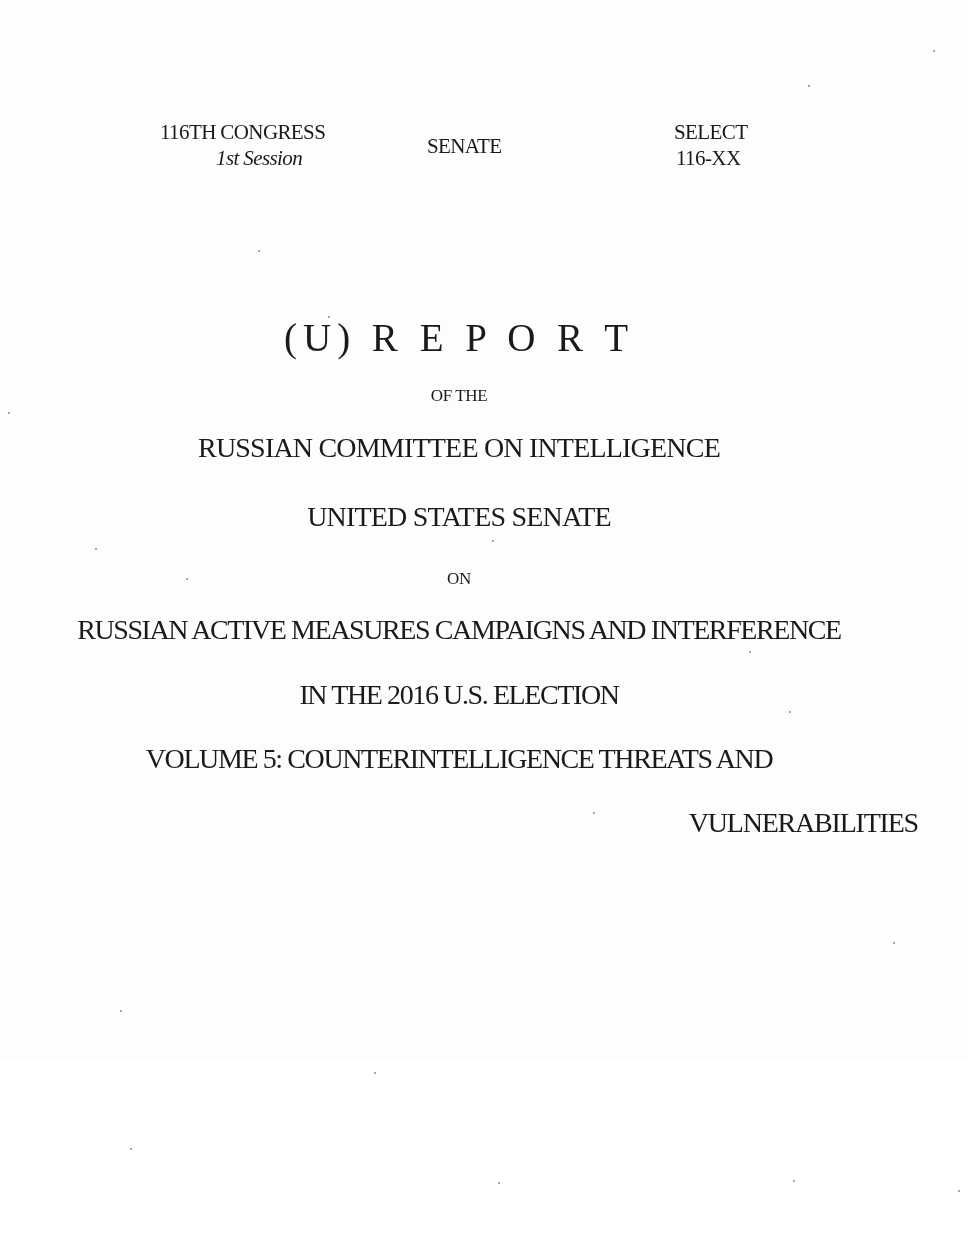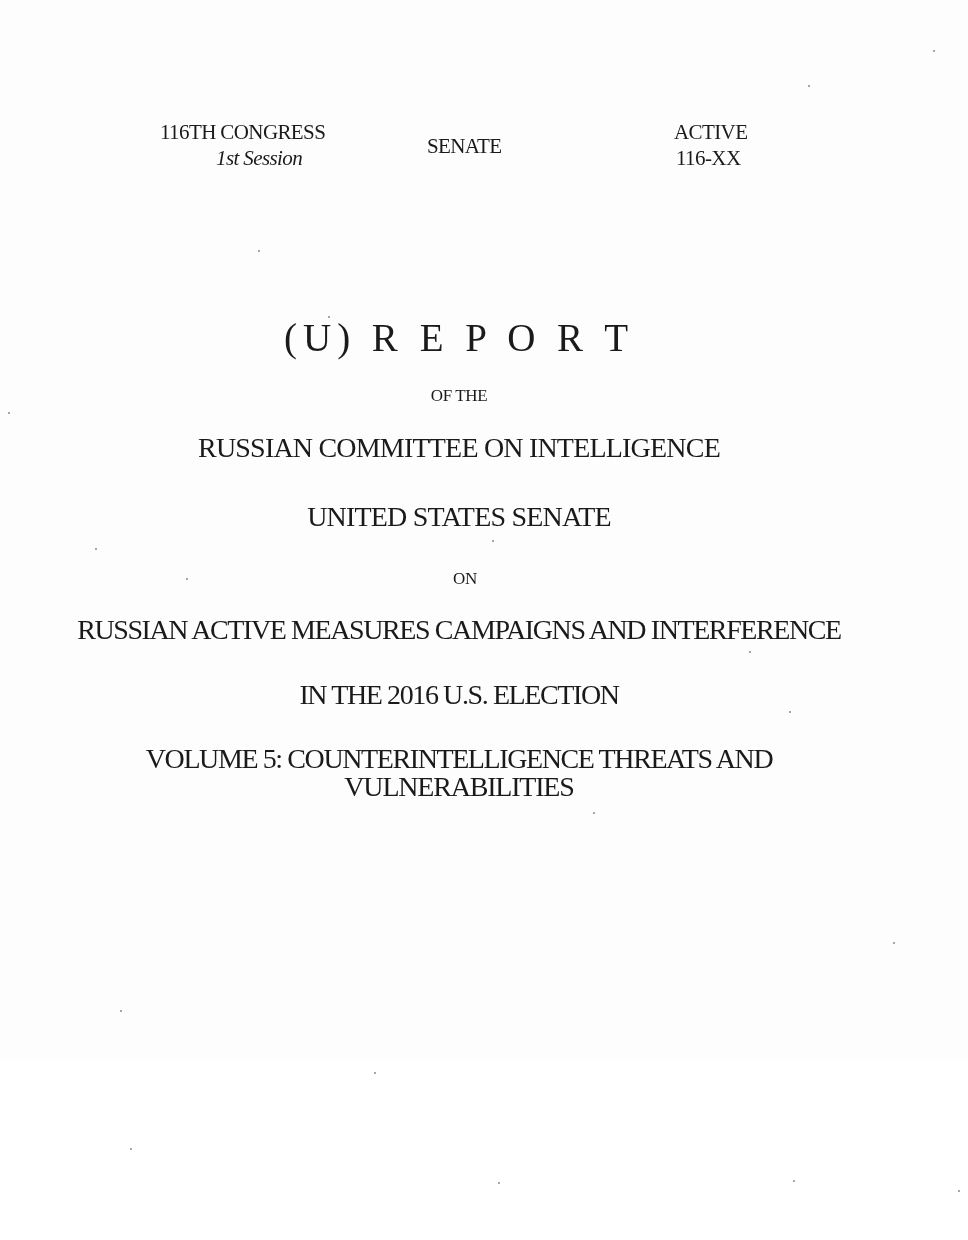--- a/index.html
+++ b/index.html
@@ -58,32 +58,32 @@
 </head>
 <body>
 
 <div class="page">
 
   <div class="hdr" style="left:160px; top:119px;">116TH CONGRESS</div>
   <div class="hdr hdr-italic" style="left:168px; top:145px;margin-left:48px;">1st Session</div>
 
   <div class="hdr" style="left:427px; top:133px;">SENATE</div>
 
-  <div class="hdr" style="left:674px; top:119px;">ACTIVE</div>
+  <div class="hdr" style="left:674px; top:119px;">SELECT</div>
   <div class="hdr" style="left:676px; top:145px;">116-XX</div>
 
   <div class="line title-main" style="top:315px;">(U) R E P O R T</div>
   <div class="line small-caps-line" style="top:386px;">OF THE</div>
   <div class="line big-line" style="top:432px;">RUSSIAN COMMITTEE ON INTELLIGENCE</div>
   <div class="line big-line" style="top:501px;">UNITED STATES SENATE</div>
-  <div class="line small-caps-line" style="top:569px;margin-left:6px;">ON</div>
+  <div class="line small-caps-line" style="top:569px;">ON</div>
   <div class="line big-line" style="top:614px; letter-spacing:-1.4px;">RUSSIAN ACTIVE MEASURES CAMPAIGNS AND INTERFERENCE</div>
   <div class="line big-line" style="top:679px; letter-spacing:-1.4px;">IN THE 2016 U.S. ELECTION</div>
   <div class="line big-line" style="top:743px; letter-spacing:-1.4px;">VOLUME 5: COUNTERINTELLIGENCE THREATS AND</div>
-  <div class="line big-line" style="top:771px; letter-spacing:-1.2px;">VULNERABILITIES</div>
+  <div class="line big-line" style="top:807px; letter-spacing:-1.2px;text-align:right;">VULNERABILITIES</div>
 
   <div class="speck" style="left:933px; top:50px;"></div>
   <div class="speck" style="left:808px; top:85px;"></div>
   <div class="speck" style="left:258px; top:250px;"></div>
   <div class="speck" style="left:328px; top:316px;"></div>
   <div class="speck" style="left:8px; top:412px;"></div>
   <div class="speck" style="left:95px; top:548px;"></div>
   <div class="speck" style="left:186px; top:578px;"></div>
   <div class="speck" style="left:492px; top:540px;"></div>
   <div class="speck" style="left:749px; top:651px;"></div>

